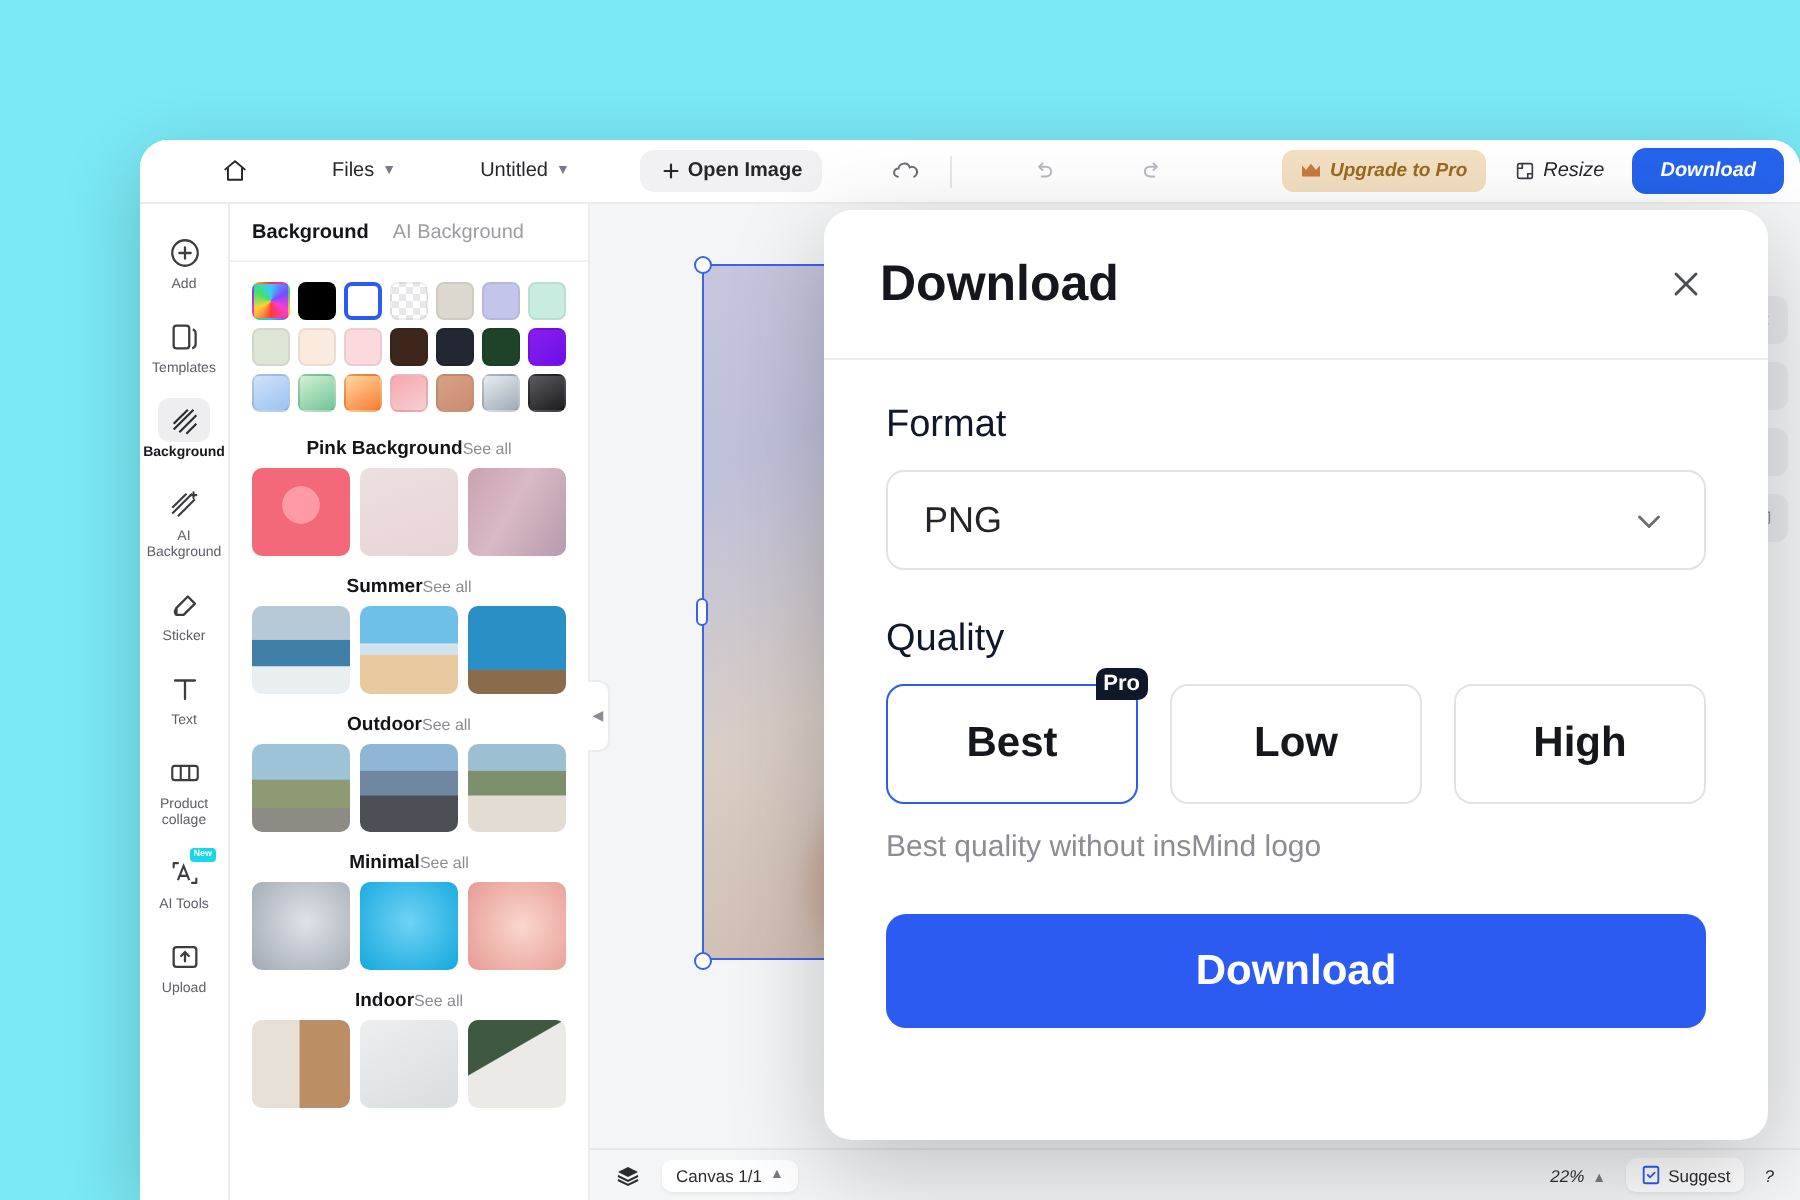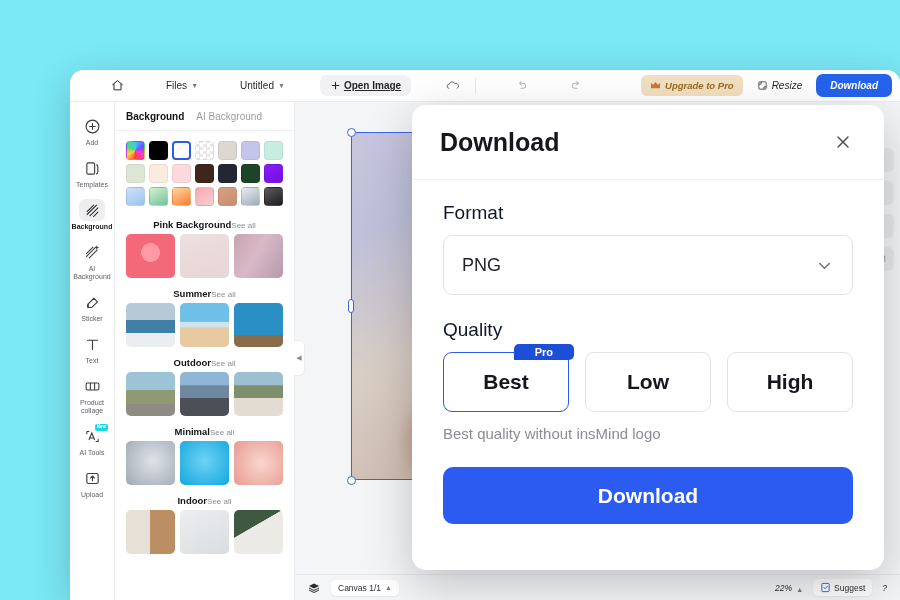--- a/index.html
+++ b/index.html
@@ -35,21 +35,21 @@
     display: flex; align-items: center; gap: 3px;
     font-size: 10px; color: #26272b;
     padding: 4px 7px; border-radius: 6px;
     white-space: nowrap; cursor: default; margin-left: 24px;
   }
   .caret { font-size: 7px; color: #7a7a85; margin-left: 1px; }
   .tb-sep { width: 1px; height: 16px; background: #e7e7ea; margin: 0 4px; }
   #open-image {
     background: #f1f1f4; border-radius: 7px;
     font-weight: 600; font-size: 10px;
-    padding: 5px 10px; display: flex; align-items: center; gap: 3px; text-decoration: underline;
+    padding: 5px 10px; display: flex; align-items: center; gap: 3px;
   }
   .icon-svg { display: block; }
   #topbar-right { margin-left: auto; display: flex; align-items: center; gap: 6px; font-style: italic; }
   #upgrade-pro {
     background: #f3dfc1; color: #9a6a20;
     font-size: 9.5px; font-weight: 600;
     padding: 5px 9px; border-radius: 6px;
     display: flex; align-items: center; gap: 4px;
   }
   #resize-btn {
@@ -211,40 +211,40 @@
     margin-left: auto; width: 26px; height: 26px;
     display: flex; align-items: center; justify-content: center;
     color: #4b4c54; cursor: pointer;
   }
   #modal-body { padding: 22px 31px 0; }
   .field-label {
     font-size: 19px; font-weight: 400; color: #0f172a;
     margin-bottom: 11px;
   }
   #format-select {
-    height: 60px; border: 1px solid #e2e3e7; border-radius: 9px;
+    height: 50px; border: 1px solid #e2e3e7; border-radius: 9px;
     display: flex; align-items: center; padding: 0 18px;
     font-size: 18px; color: #24252b;
   }
   #format-chevron { margin-left: auto; color: #6c6d76; }
   #quality-label { margin-top: 24px; }
   #quality-row { display: flex; gap: 16px; }
   .q-opt {
     flex: 1; height: 60px; border: 1px solid #e2e3e7;
     border-radius: 9px; display: flex; align-items: center;
     justify-content: center; position: relative;
     font-size: 21px; font-weight: 700; color: #16171c;
     cursor: pointer;
   }
   .q-opt.selected { border: 1.5px solid #2B5BF0; }
   .pro-badge {
     position: absolute; top: -9px; right: -6px;
-    background: #1d4ed8; color: #fff;
+    background: #0f172a; color: #fff;
     font-size: 11px; font-weight: 700;
-    padding: 2px 21px; border-radius: 5px 5px 5px 0;
+    padding: 2px 4px; border-radius: 5px 5px 5px 0;
   }
   #quality-hint {
     font-size: 15px; color: #8b8c95; margin-top: 13px;
   }
   #download-cta {
     margin: 25px 0 0; height: 57px;
     background: #2B5BF0; color: #fff;
     border-radius: 10px; display: flex;
     align-items: center; justify-content: center;
     font-size: 21px; font-weight: 600; cursor: pointer;

